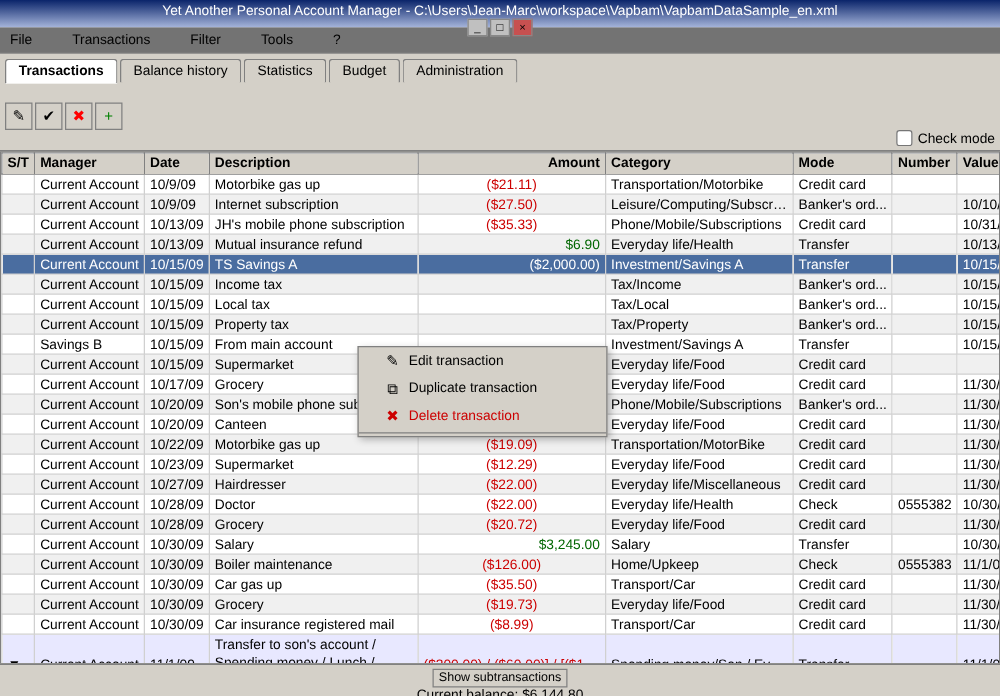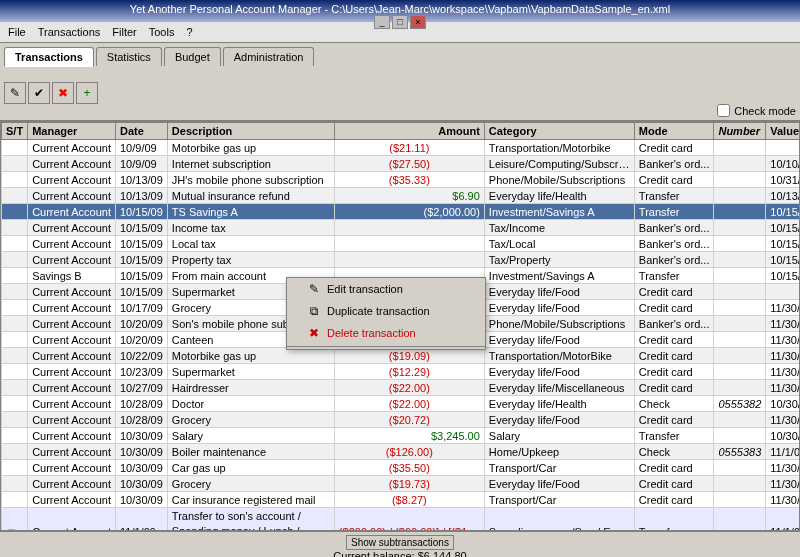--- a/index.html
+++ b/index.html
@@ -21,24 +21,24 @@
       background: #c0c0c0;
       border: 1px solid #888;
       font-size: 9px;
       cursor: pointer;
       display: flex; align-items: center; justify-content: center;
       color: #000;
     }
     .title-bar-btn.close { background: #c75050; }
 
     .menu-bar {
-      background: #e5e5e5;
+      background: #737373;
       padding: 2px 4px;
       display: flex;
-      gap: 4px;
+      gap: 24px;
       border-bottom: 1px solid #808080;
     }
     .menu-item {
       padding: 2px 4px;
       cursor: pointer;
       font-size: 11px;
     }
 
     .tab-bar {
       background: #d4d0c8;
@@ -128,21 +128,21 @@
       max-width: 150px;
     }
 
     .col-st { width: 18px; min-width: 18px; }
     .col-account { width: 90px; }
     .col-date { width: 62px; }
     .col-desc { width: 180px; max-width: 200px; }
     .col-amount { width: 70px; text-align: right; }
     .col-cat { width: 140px; }
     .col-mode { width: 80px; }
-    .col-num { width: 60px; font-style: italic; }
+    .col-num { width: 60px; }
     .col-valdate { width: 68px; }
 
     .negative { color: #cc0000; text-align: center; }
     .positive { color: #006600; }
 
     .status-bar {
       background: #d4d0c8;
       border-top: 1px solid #808080;
       padding: 3px 6px;
       display: flex;
@@ -190,20 +190,21 @@
   <div class="menu-bar">
     <span class="menu-item">File</span>
     <span class="menu-item">Transactions</span>
     <span class="menu-item">Filter</span>
     <span class="menu-item">Tools</span>
     <span class="menu-item">?</span>
   </div>
 
   <div class="tab-bar">
     <div class="tab active">Transactions</div>
+    <div class="tab">Balance history</div>
     <div class="tab">Statistics</div>
     <div class="tab">Budget</div>
     <div class="tab">Administration</div>
   </div>
 
   <div class="toolbar">
     <div class="toolbar-buttons">
       <button class="toolbar-btn" title="Edit">✎</button>
       <button class="toolbar-btn" title="Check">✔</button>
       <button class="toolbar-btn" title="Delete" style="color:red;">✖</button>
@@ -472,21 +473,21 @@
             <td class="col-cat">Everyday life/Food</td>
             <td class="col-mode">Credit card</td>
             <td class="col-num"></td>
             <td class="col-valdate">11/30/09</td>
           </tr>
           <tr>
             <td class="col-st"></td>
             <td class="col-account">Current Account</td>
             <td class="col-date">10/30/09</td>
             <td class="col-desc">Car insurance registered mail</td>
-            <td class="col-amount negative">($8.27)</td>
+            <td class="col-amount negative">($8.99)</td>
             <td class="col-cat">Transport/Car</td>
             <td class="col-mode">Credit card</td>
             <td class="col-num"></td>
             <td class="col-valdate">11/30/09</td>
           </tr>
           <tr class="group-row">
             <td class="col-st">▼</td>
             <td class="col-account">Current Account</td>
             <td class="col-date">11/1/09</td>
             <td class="col-desc" style="white-space: normal; line-height: 1.4;">Transfer to son's account / Spending money / Lunch / Mobile phone subscription</td>

